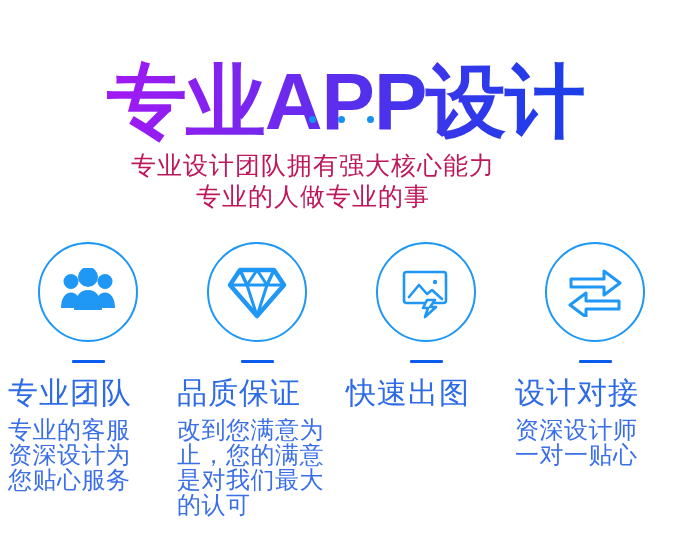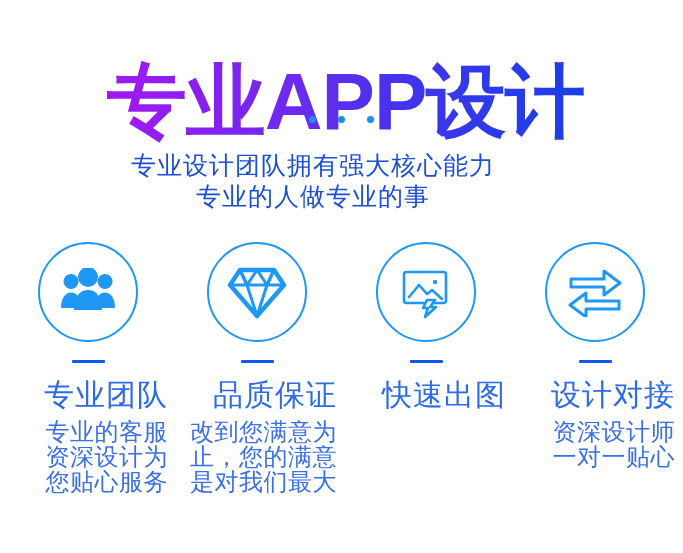--- a/index.html
+++ b/index.html
@@ -63,43 +63,44 @@
     vertical-align: middle;
   }
 
   
   .subtitle {
     position: absolute;
     top: 150px;
     left: 0;
     width: 626px;
     text-align: center;
-    color: #1d4ed8;
+    color: #be185d;
     font-size: 25px;
     line-height: 31px;
     letter-spacing: 1px;
     font-weight: 400;
   }
   .subtitle-line { display: block; }
 
   
   .features {
     position: absolute;
     top: 242px;
     left: 0;
     width: 683px;
     display: flex;
     justify-content: space-between;
     padding: 0 8px;
     box-sizing: border-box;
   }
   .feature {
     width: 160px;
-    text-align: right;
+    text-align: left;
     position: relative;
+    font-family: Liberation Mono, monospace;
   }
   .icon-circle {
     width: 100px;
     height: 100px;
     margin: 0 auto;
     border: 2px solid #1f97f5;
     border-radius: 50%;
     display: flex;
     align-items: center;
     justify-content: center;
@@ -190,20 +191,21 @@
             </g>
           </svg>
         </span>
       </div>
       <div class="divider"></div>
       <div class="feature-title">品质保证</div>
       <div class="feature-desc">
         <span>改到您满意为</span>
         <span>止，您的满意</span>
         <span>是对我们最大</span>
+        <span>的认可</span>
       </div>
     </div>
 
     <div class="feature">
       <div class="icon-circle">
         <span>
           <svg width="58" height="54" viewBox="0 0 58 54" fill="none" stroke="#1f97f5" stroke-width="2.6" xmlns="http://www.w3.org/2000/svg">
             <rect x="7" y="7" width="42" height="31" rx="2.5"></rect>
             <path d="M12 32 L22 20 L30 29 L35 25 L45 34" stroke-linejoin="round" stroke-linecap="round"></path>
             <circle cx="38" cy="17" r="2.2" fill="#1f97f5" stroke="none"></circle>

